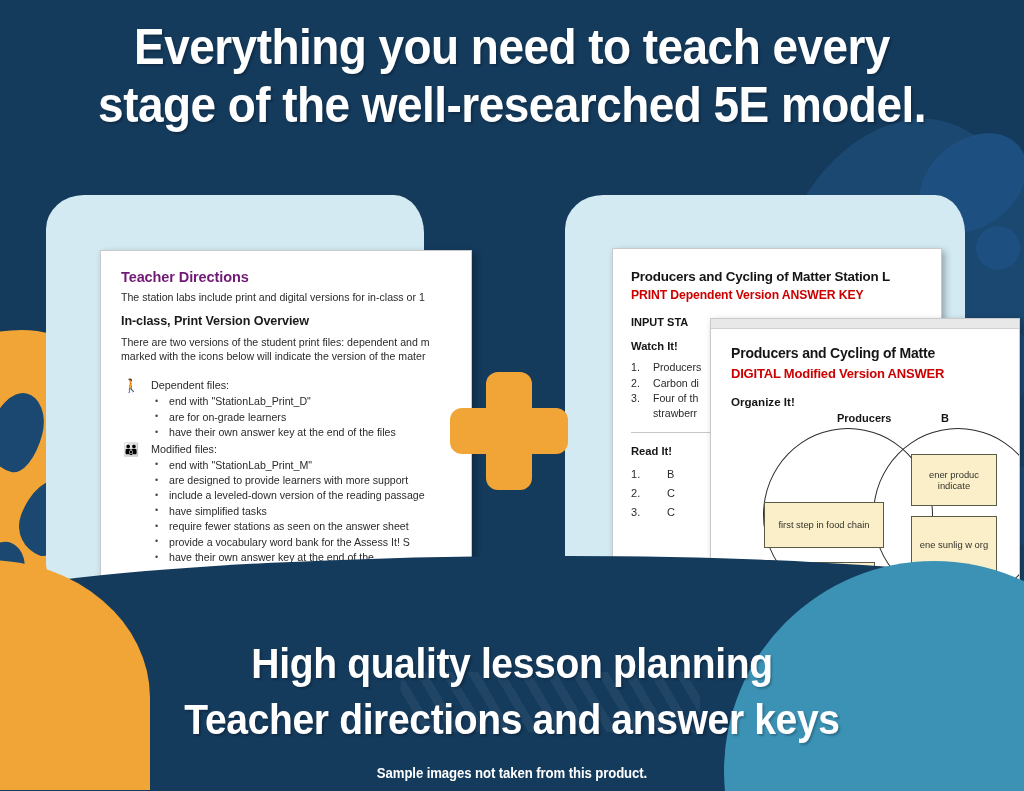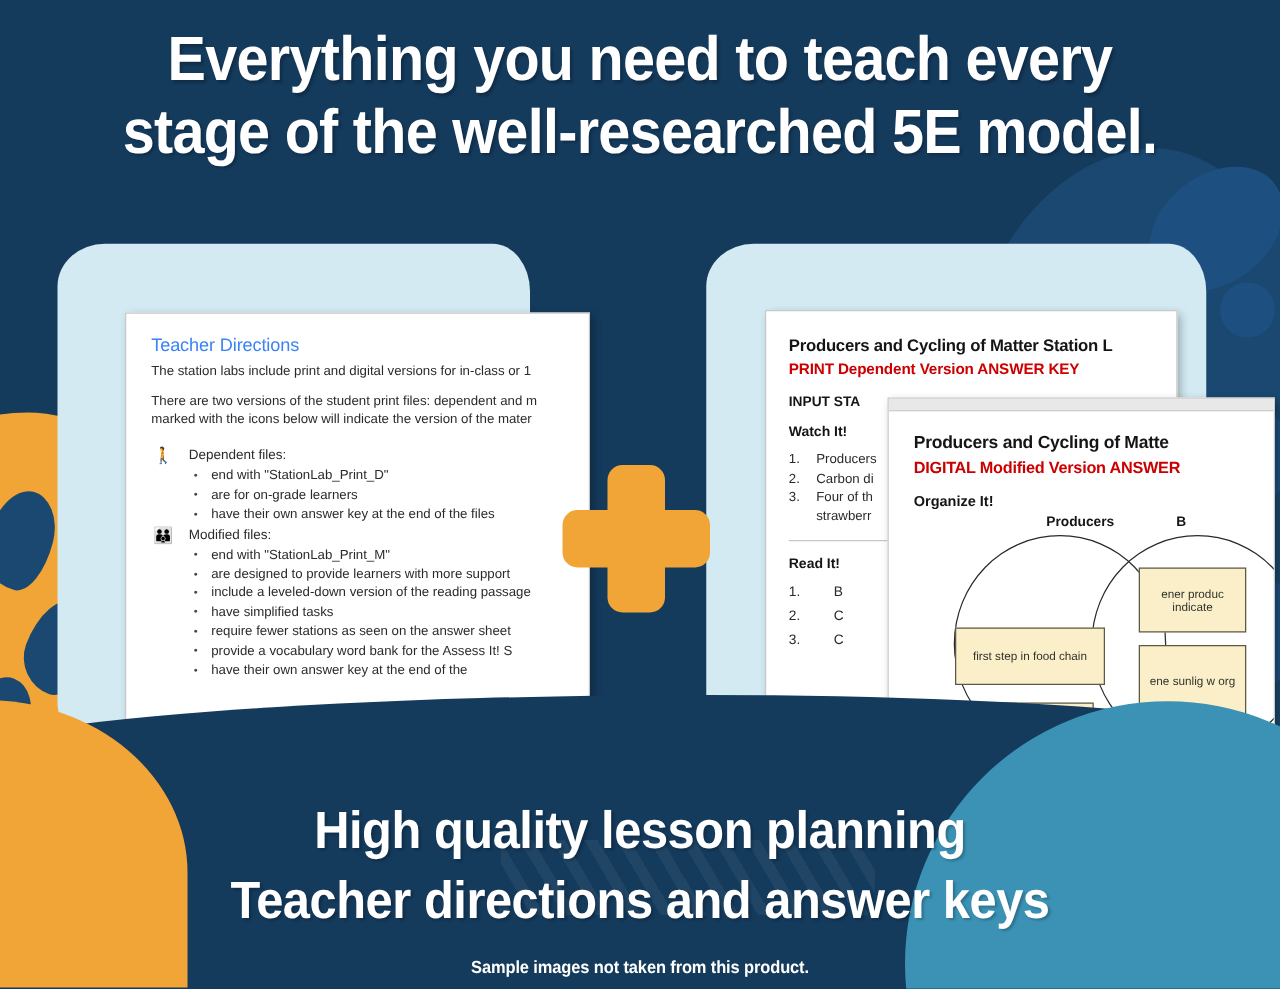--- a/index.html
+++ b/index.html
@@ -147,21 +147,21 @@
     overflow:hidden;
     color:#222;
   }
   .doc-inner { padding:18px 16px 10px 20px; }
 
   
   #doc-teacher {
     left:100px; top:250px; width:372px; height:336px;
   }
   #doc-teacher .doc-title {
-    font-size:14.5px; font-weight:normal; color:#3b82f6;
+    font-size:14.5px; font-weight:bold; color:#701a75;
     margin-bottom:5px; letter-spacing:-0.1px;
   }
   #doc-teacher .lead {
     font-size:10.6px; line-height:14px; color:#2A2A2A;
     margin-bottom:10px; white-space:nowrap;
   }
   #doc-teacher .sub-head {
     font-size:12.6px; font-weight:bold; color:#1A1A1A;
     margin-bottom:7px; letter-spacing:-0.1px;
   }
@@ -311,20 +311,21 @@
     <span class="ln">stage of the well-researched 5E model.</span>
   </div>
 
   <div class="panel-blob" id="panel-left"></div>
   <div class="panel-blob" id="panel-right"></div>
 
   <div class="doc" id="doc-teacher">
     <div class="doc-inner">
       <div class="doc-title">Teacher Directions</div>
       <div class="lead">The station labs include print and digital versions for in-class or 1</div>
+      <div class="sub-head">In-class, Print Version Overview</div>
       <div class="para">
         <span class="nw">There are two versions of the student print files: dependent and m</span>
         <span class="nw">marked with the icons below will indicate the version of the mater</span>
       </div>
 
       <div class="file-group">
         <div class="file-head">
           <span class="gicon">🚶</span>
           <span>Dependent files:</span>
         </div>

